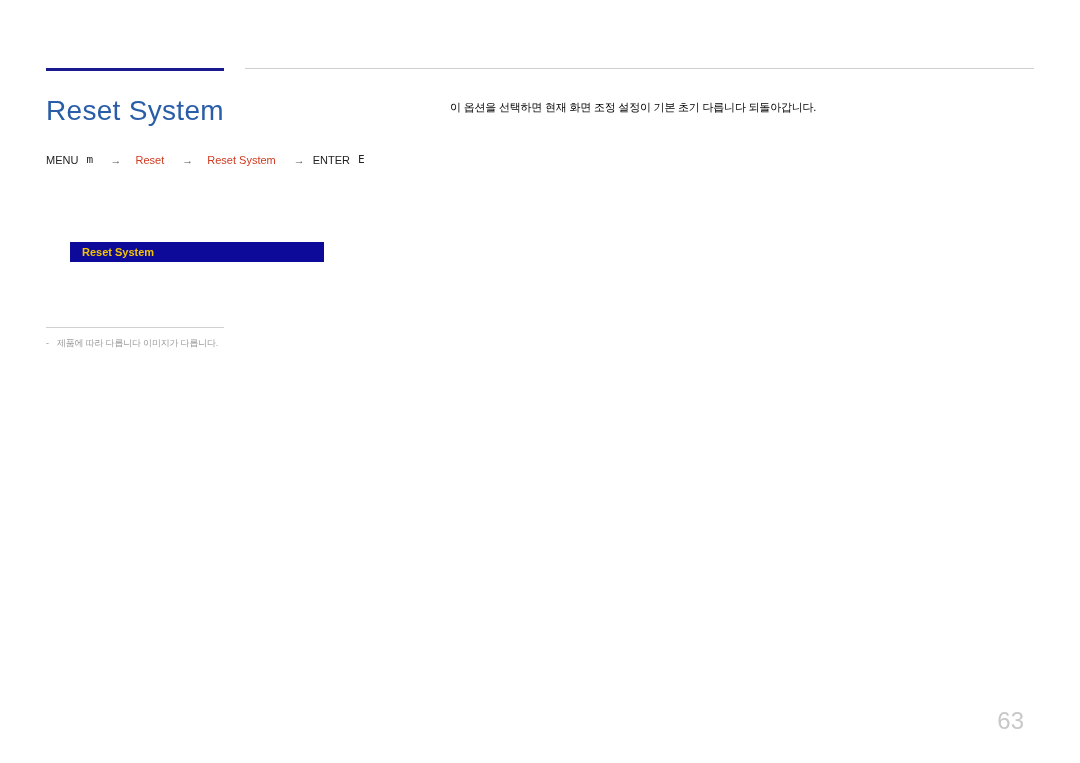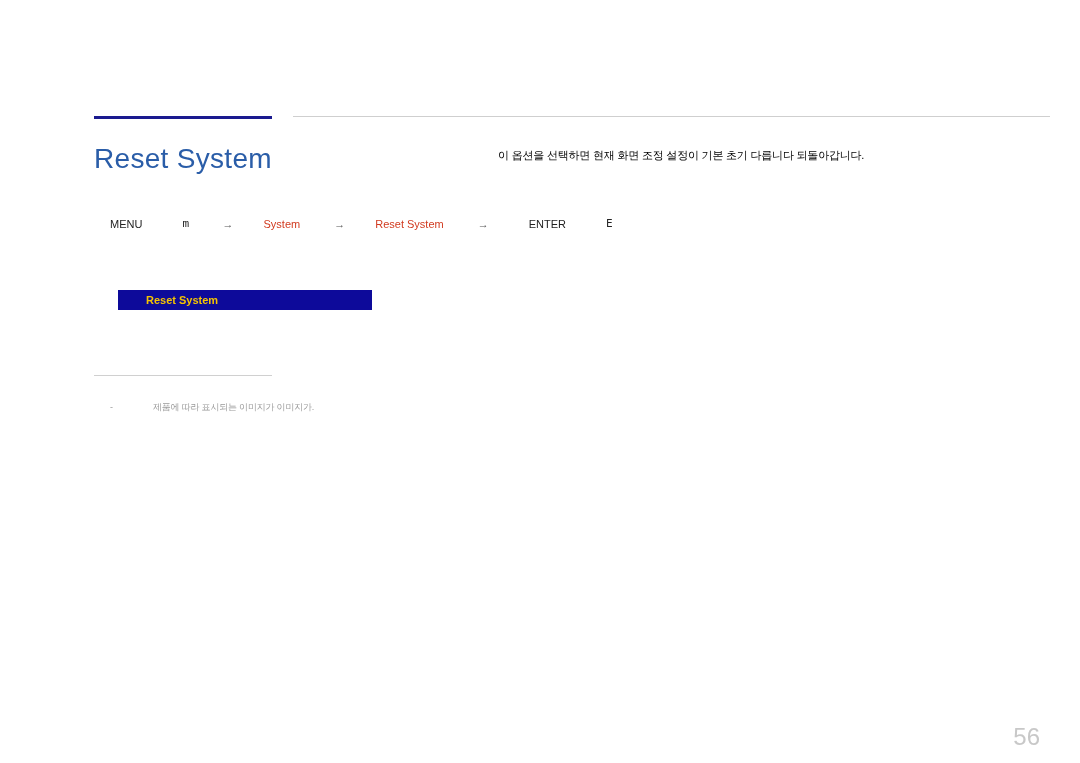--- a/index.html
+++ b/index.html
@@ -1,15 +1,15 @@
 <!DOCTYPE html>
 <html><head>
   <meta charset="utf-8">
   <style>
-    * { margin: 16px; padding: 0; box-sizing: border-box; }
+    * { margin: 0; padding: 0; box-sizing: border-box; }
     body {
       width: 1080px;
       height: 763px;
       background: #ffffff;
       font-family: Arial, Helvetica, sans-serif;
       position: relative;
       color: #000;
     }
     .rule-left {
       position: absolute;
@@ -109,33 +109,33 @@
 
 <div class="rule-left"></div>
 <div class="rule-right"></div>
 
 <h1 class="page-title">Reset System</h1>
 
 <div class="breadcrumb">
   <span class="bc-plain">MENU</span>
   <span class="bc-plain bc-icon">m</span>
   <span class="bc-arrow">→</span>
-  <span class="bc-red">System</span>
+  <span class="bc-red">Reset</span>
   <span class="bc-arrow">→</span>
   <span class="bc-red">Reset System</span>
   <span class="bc-arrow">→</span>
   <span class="bc-plain">ENTER</span>
   <span class="bc-plain bc-icon">E</span>
 </div>
 
 <div class="menu-preview">
   <span class="menu-preview-label">Reset System</span>
 </div>
 
 <div class="footnote-sep"></div>
 <div class="footnote">
   <span class="footnote-dash">-</span>
-  <span class="footnote-text">제품에 따라 표시되는 이미지가 이미지가.</span>
+  <span class="footnote-text">제품에 따라 다릅니다 이미지가 다릅니다.</span>
 </div>
 
 <div class="description">이 옵션을 선택하면 현재 화면 조정 설정이 기본 초기 다릅니다 되돌아갑니다.</div>
 
-<div class="page-number">56</div>
+<div class="page-number">63</div>
 
 </body></html>

